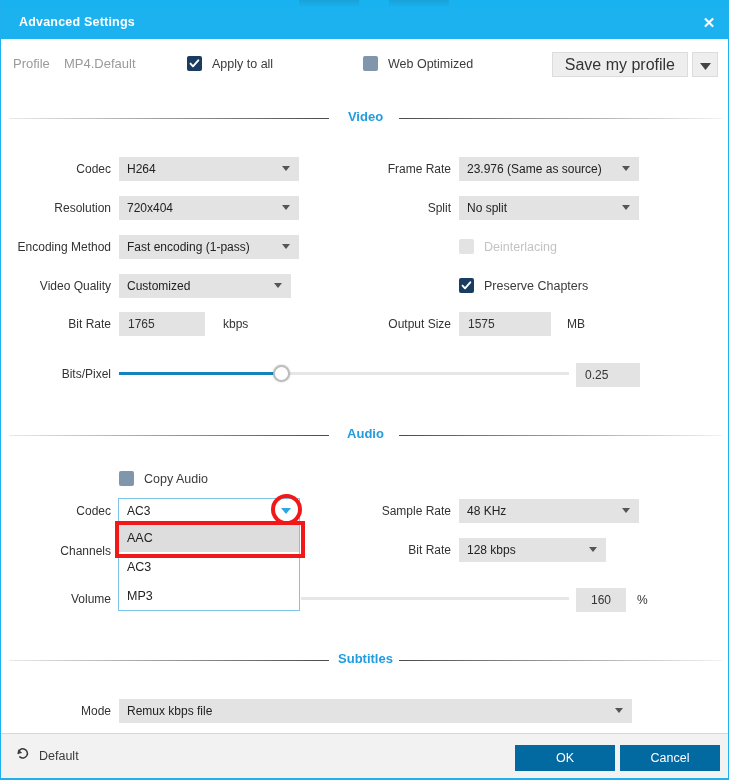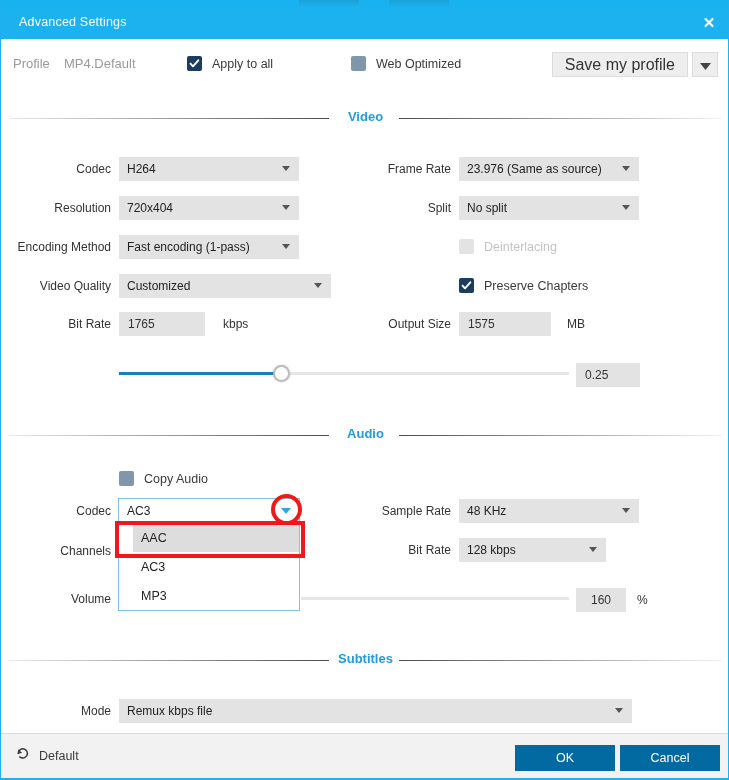--- a/index.html
+++ b/index.html
@@ -31,21 +31,21 @@
   }
   .topstrip .g1 { left: 298px; width: 60px; }
   .topstrip .g2 { left: 388px; width: 60px; }
 
   .titlebar {
     position: absolute; left: 0; top: 7px; width: 729px; height: 32px;
     background: #1cb2f0;
   }
   .titlebar .title {
     position: absolute; left: 18px; top: 8px;
-    font-size: 12.5px; font-weight: normal; color: #ffffff;
+    font-size: 12.5px; font-weight: bold; color: #ffffff;
     letter-spacing: .2px;
   }
   .titlebar .closebtn {
     position: absolute; right: 10px; top: 5px;
     width: 22px; height: 22px;
     display: flex; align-items: center; justify-content: center;
     color: #ffffff; font-size: 15px; font-weight: bold;
     cursor: pointer;
   }
 
@@ -64,21 +64,21 @@
   .chk .box {
     width: 15px; height: 15px; border-radius: 2px; flex: 0 0 auto;
     display: flex; align-items: center; justify-content: center;
   }
   .chk .box.on  { background: #1b3c61; }
   .chk .box.off { background: #7f96ab; }
   .chk .box svg { display: block; }
   .chk .lbl { margin-left: 10px; font-size: 12.5px; color: #3b3b3b; }
 
   .chk-apply { left: 186px; top: 56px; }
-  .chk-web   { left: 350px; top: 56px; text-align: right; }
+  .chk-web   { left: 362px; top: 56px; text-align: right; }
 
   .savebtn {
     position: absolute; right: 40px; top: 52px;
     height: 25px; min-width: 96px; padding: 0 12px;
     background: #eeeeee; border: 1px solid #dcdcdc;
     display: flex; align-items: center; justify-content: center;
     font-size: 16px; color: #333; cursor: pointer;
   }
   .savearrow {
     position: absolute; right: 10px; top: 52px;
@@ -175,21 +175,20 @@
     position: absolute; left: 117px; top: 523px;
     width: 182px;
     background: #ffffff;
     border: 1px solid #7cc4ea; border-top: none;
     z-index: 11;
   }
   .combo-list .opt {
     height: 29px; display: flex; align-items: center;
     padding-left: 8px; font-size: 12.5px; color: #222;
     cursor: pointer;
-    margin-left: 14px;
   }
   .combo-list .opt.sel { background: #dddddd; }
 
   
   .ann-circle {
     position: absolute; left: 270px; top: 494px;
     width: 31px; height: 31px; border-radius: 50%;
     border: 4px solid #f01818; z-index: 20; pointer-events: none;
   }
   .ann-rect {
@@ -280,21 +279,21 @@
     <span class="caret"></span>
   </div>
 
   <div class="flabel" style="left:0px;top:235px;width:110px">Encoding Method</div>
   <div class="fselect" style="left:118px;top:235px;width:180px">
     <span>Fast encoding (1-pass)</span>
     <span class="caret"></span>
   </div>
 
   <div class="flabel" style="left:0px;top:274px;width:110px">Video Quality</div>
-  <div class="fselect" style="left:118px;top:274px;width:212px">
+  <div class="fselect" style="left:118px;top:274px;width:172px">
     <span>Customized</span>
     <span class="caret"></span>
   </div>
 
   <div class="flabel" style="left:0px;top:312px;width:110px">Bit Rate</div>
   <div class="finput" style="left:118px;top:312px;width:86px">
     <span>1765</span>
   </div>
   <div class="unit" style="left:222px;top:312px">kbps</div>
 
@@ -323,20 +322,21 @@
     </span>
     <span class="lbl">Preserve Chapters</span>
   </div>
 
   <div class="flabel" style="left:330px;top:312px;width:120px">Output Size</div>
   <div class="finput" style="left:458px;top:312px;width:92px">
     <span>1575</span>
   </div>
   <div class="unit" style="left:566px;top:312px">MB</div>
 
+  <div class="flabel" style="left:0px;top:362px;width:110px">Bits/Pixel</div>
   <div class="slider" style="left:118px;top:364px;width:450px">
     <div class="track"></div>
     <div class="fill" id="bpp-fill" style="width: 36%;"></div>
     <div class="thumb" id="bpp-thumb" style="left: calc(36% - 8.5px);"></div>
   </div>
   <div class="finput" style="left:575px;top:363px;width:64px;justify-content:flex-start">
     <span>0.25</span>
   </div>
 
   <div class="divider" style="top:425px">

